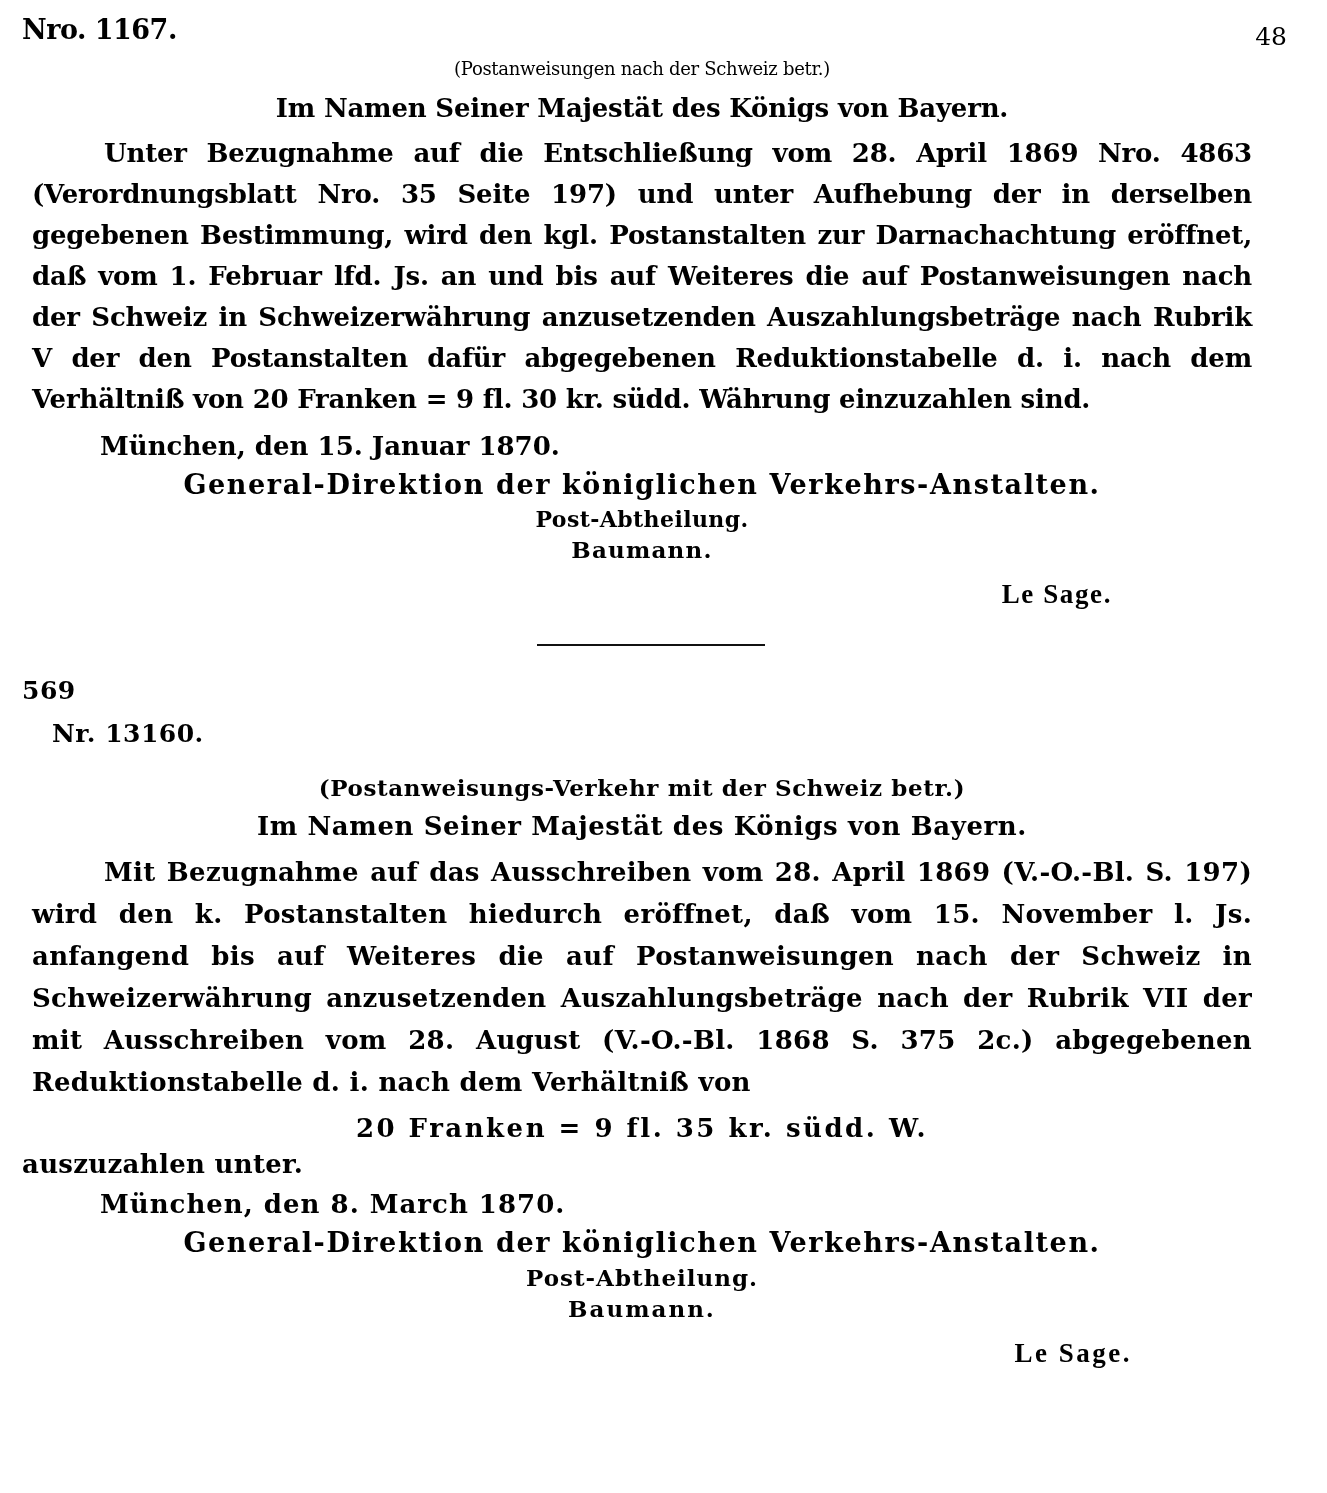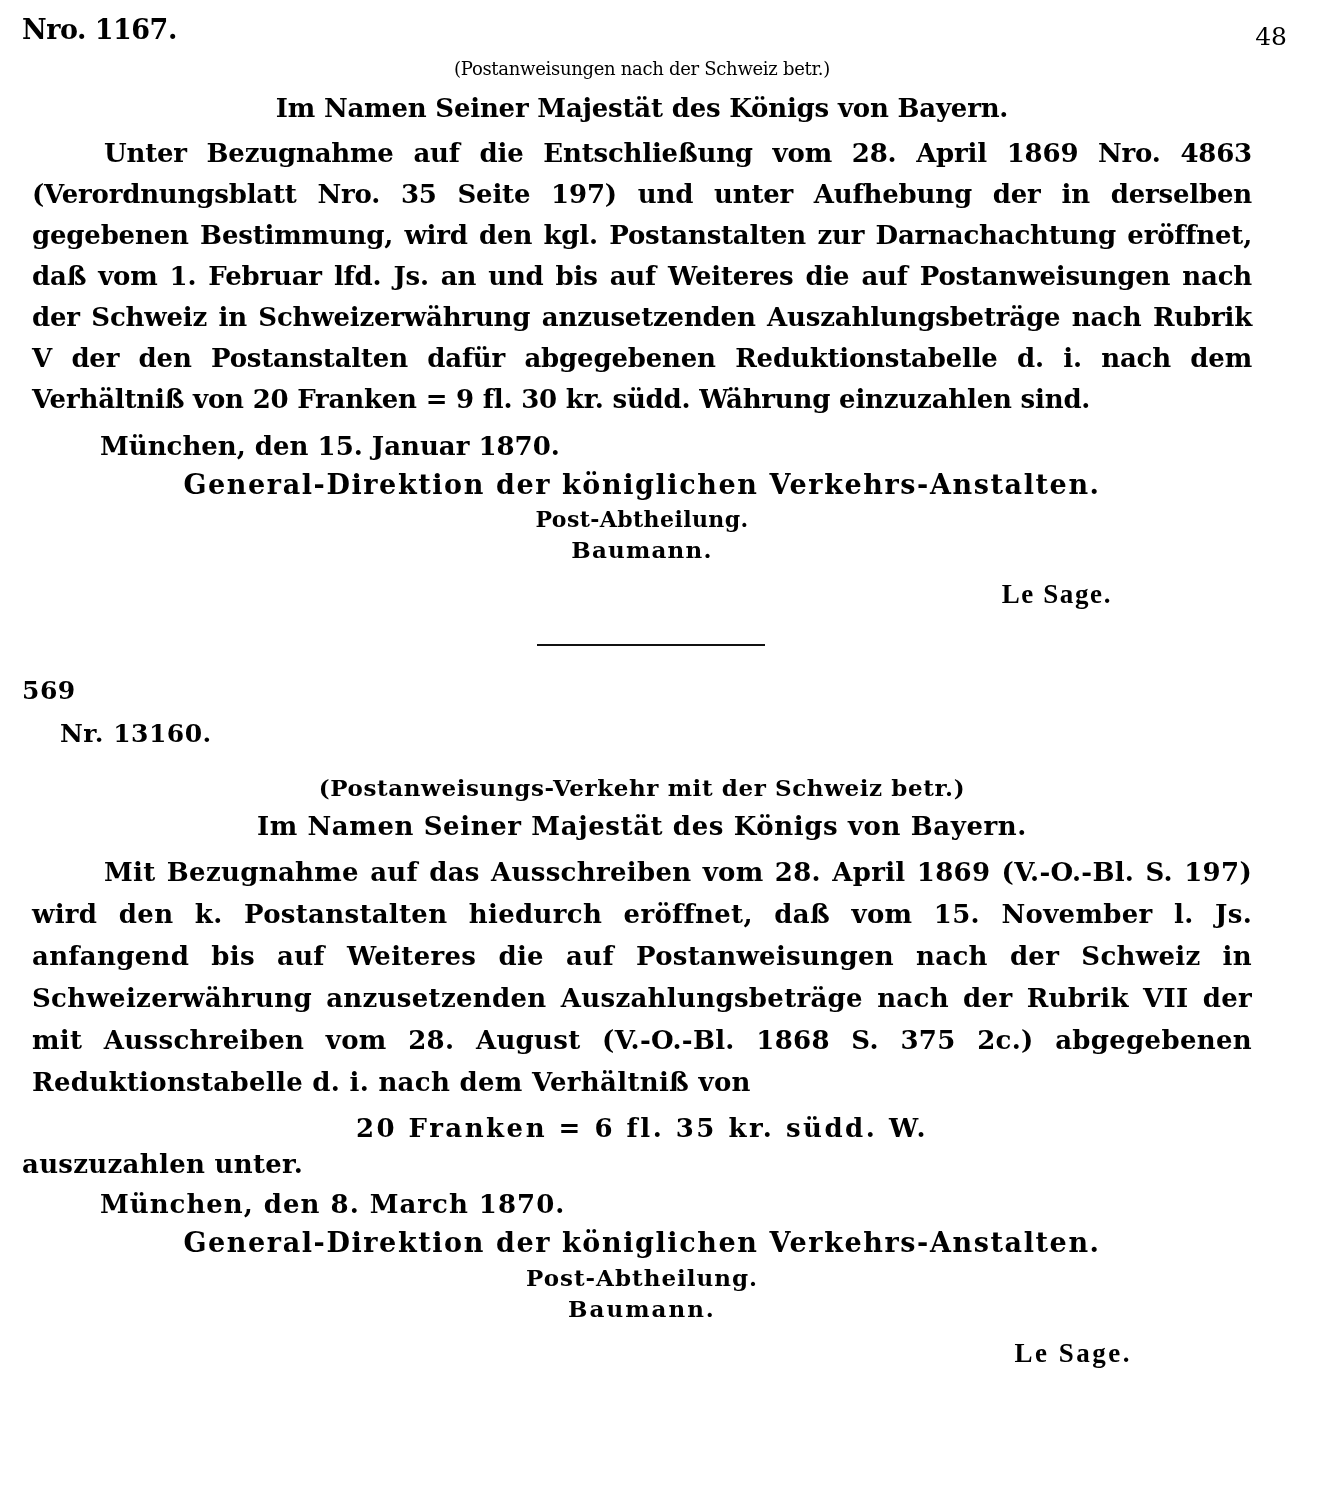--- a/index.html
+++ b/index.html
@@ -130,21 +130,21 @@
   }
 
   .folio {
     font-size: 25px;
     font-weight: 700;
     letter-spacing: 0.5px;
   }
   .doc-number2 {
     font-size: 25px;
     font-weight: 700;
-    margin-left: 38px;
+    margin-left: 30px;
     margin-top: 14px;
     letter-spacing: 0.5px;
   }
 
   .section2 .subject-line {
     font-size: 23px;
     letter-spacing: 0.6px;
     margin-top: 26px;
     font-weight: 600;
   }
@@ -231,21 +231,21 @@
     <div class="rule-wrap">
       <div class="rule"></div>
     </div>
 
     <div class="col section2">
       <div class="folio fraktur">569</div>
       <div class="doc-number2 fraktur">Nr. 13160.</div>
       <div class="subject-line fraktur">(Postanweisungs-Verkehr mit der Schweiz betr.)</div>
       <div class="proclamation fraktur">Im Namen Seiner Majestät des Königs von Bayern.</div>
       <p class="body-text fraktur indent">Mit Bezugnahme auf das Ausschreiben vom 28. April 1869 (V.-O.-Bl. S. 197) wird den k. Postanstalten hiedurch eröffnet, daß vom 15. November l. Js. anfangend bis auf Weiteres die auf Postanweisungen nach der Schweiz in Schweizerwährung anzusetzenden Auszahlungsbeträge nach der Rubrik VII der mit Ausschreiben vom 28. August (V.-O.-Bl. 1868 S. 375 2c.) abgegebenen Reduktionstabelle d. i. nach dem Verhältniß von</p>
-      <div class="centered-formula fraktur">20 Franken = 6 fl. 35 kr. südd. W.</div>
+      <div class="centered-formula fraktur">20 Franken = 9 fl. 35 kr. südd. W.</div>
       <p class="tail-line fraktur">auszuzahlen unter.</p>
       <div class="place-date fraktur">München, den 8. March 1870.</div>
       <div class="authority fraktur">General-Direktion der königlichen Verkehrs-Anstalten.</div>
       <div class="department fraktur">Post-Abtheilung.</div>
       <div class="signature1 fraktur">Baumann.</div>
       <div class="signature2 fraktur">Le Sage.</div>
     </div>
 
   </div>
 </div>

